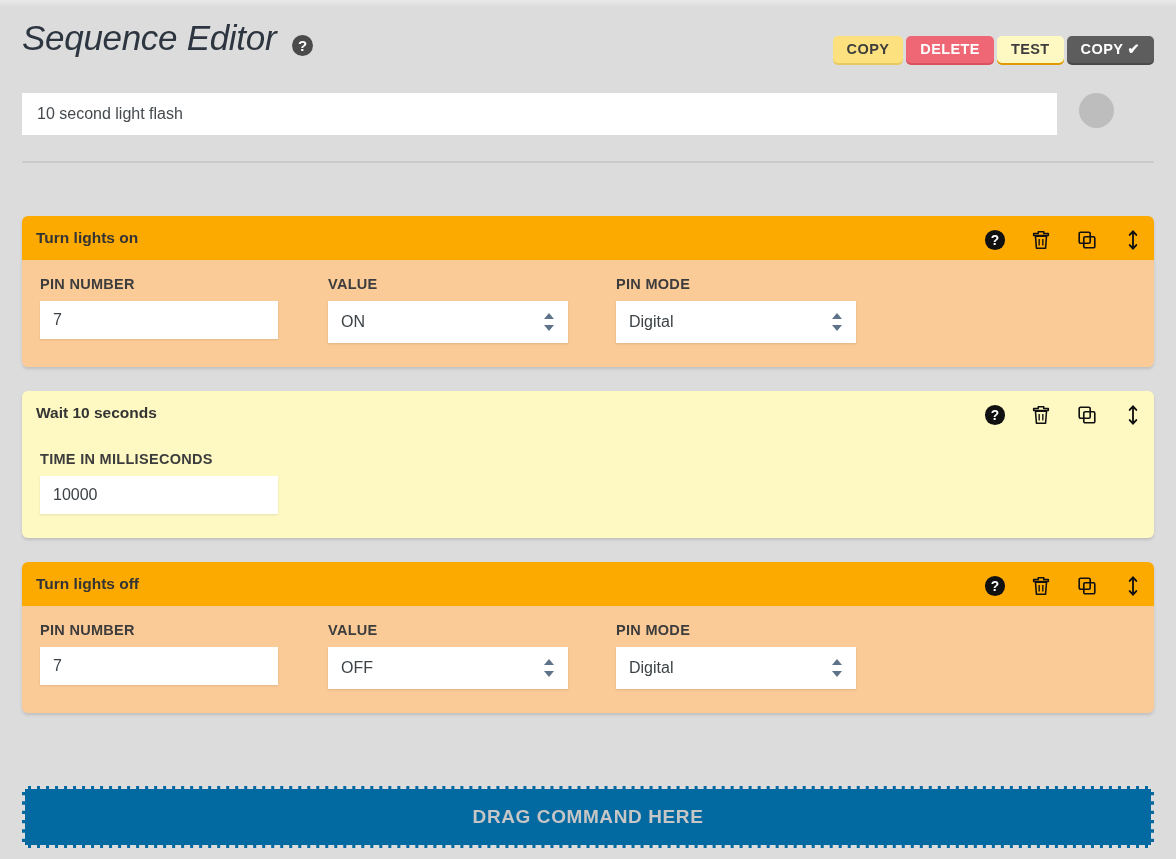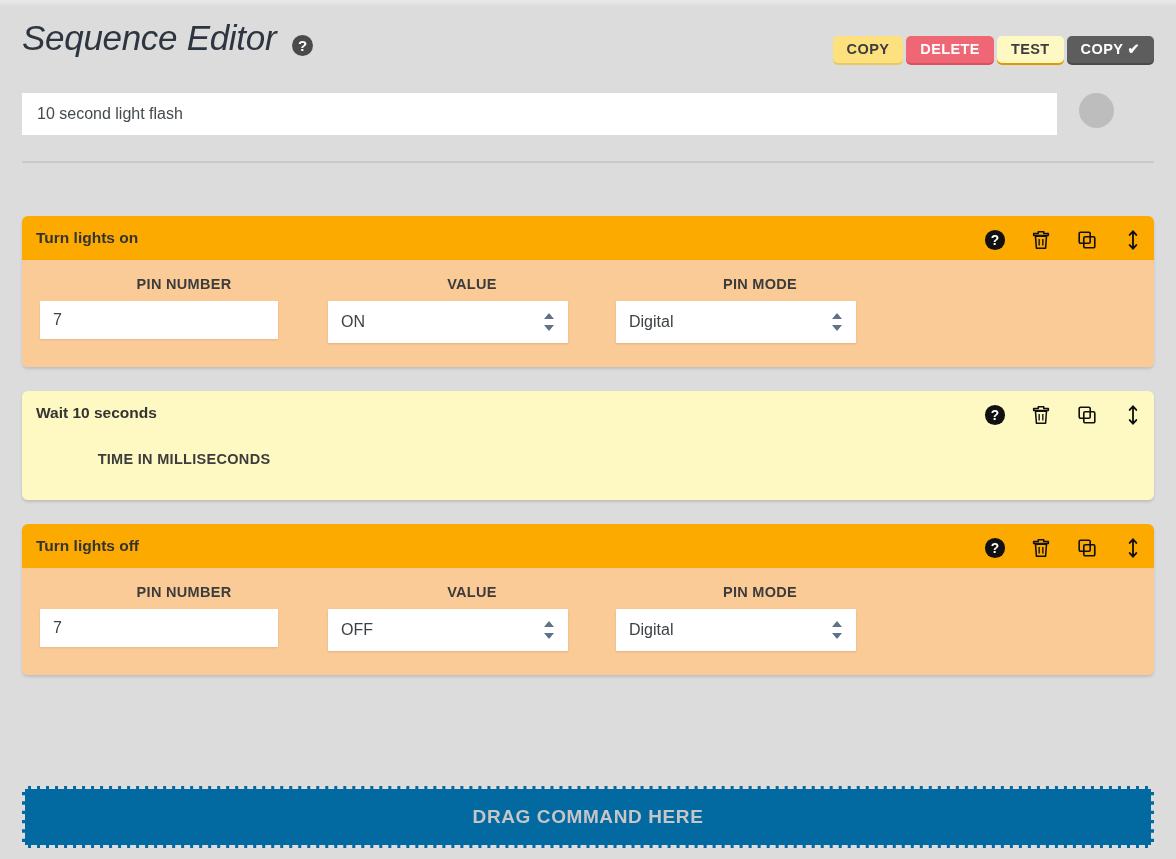--- a/index.html
+++ b/index.html
@@ -89,21 +89,20 @@
     display: flex; align-items: center; gap: 24px;
   }
   .tool { width: 22px; height: 22px; cursor: pointer; display:block; }
   .block-body { padding: 16px 18px 24px 18px; display: flex; }
   .field { width: 288px; }
   .field-label {
     font-size: 14.5px; font-weight: bold; color: #3c3c3c;
     letter-spacing: 0.3px; text-transform: uppercase;
     margin-bottom: 9px; display: block;
     font-family: "Liberation Sans", sans-serif;
-    text-align: center;
   }
   .text-input {
     width: 238px; height: 38px; background: #ffffff; border: 0; outline: none;
     padding: 0 13px; font-size: 16px; color: #3c4246;
     font-family: "Liberation Sans", sans-serif;
     box-shadow: 0 1px 2px rgba(0,0,0,0.1);
   }
   .select-wrap { position: relative; width: 240px; }
   .select-box {
     width: 240px; height: 42px; background: #ffffff;
@@ -221,21 +220,21 @@
             <svg class="tool" viewBox="0 0 24 24">
               <rect x="3.5" y="3.5" width="12" height="12" rx="1.5" fill="none" stroke="#111" stroke-width="1.8"></rect>
               <rect x="8.5" y="8.5" width="12" height="12" rx="1.5" fill="#fff" fill-opacity="0" stroke="#111" stroke-width="1.8"></rect>
             </svg>
             <svg class="tool" viewBox="0 0 24 24">
               <path d="M12 2.5V21.5M12 2.5l-3.6 4M12 2.5l3.6 4M12 21.5l-3.6-4M12 21.5l3.6-4" fill="none" stroke="#111" stroke-width="2" stroke-linecap="round" stroke-linejoin="round"></path>
             </svg>
           </div>
         </div>
         <div class="block-body">
-          <div class="field"><span class="field-label">TIME IN MILLISECONDS</span></div>
+          <div class="field"><span class="field-label">TIME IN MILLISECONDS</span><input type="text" class="text-input" value="10000" style=""></div>
         </div>
       </div>
       <div class="block block-pin">
         <div class="block-header">
           <span class="block-title">Turn lights off</span>
           <div class="block-tools">
             <svg class="tool" viewBox="0 0 24 24">
               <circle cx="12" cy="12" r="11" fill="#111"></circle>
               <text x="12" y="17.5" text-anchor="middle" font-size="15" font-weight="bold" fill="#fff" font-family="Liberation Sans, sans-serif">?</text>
             </svg>

